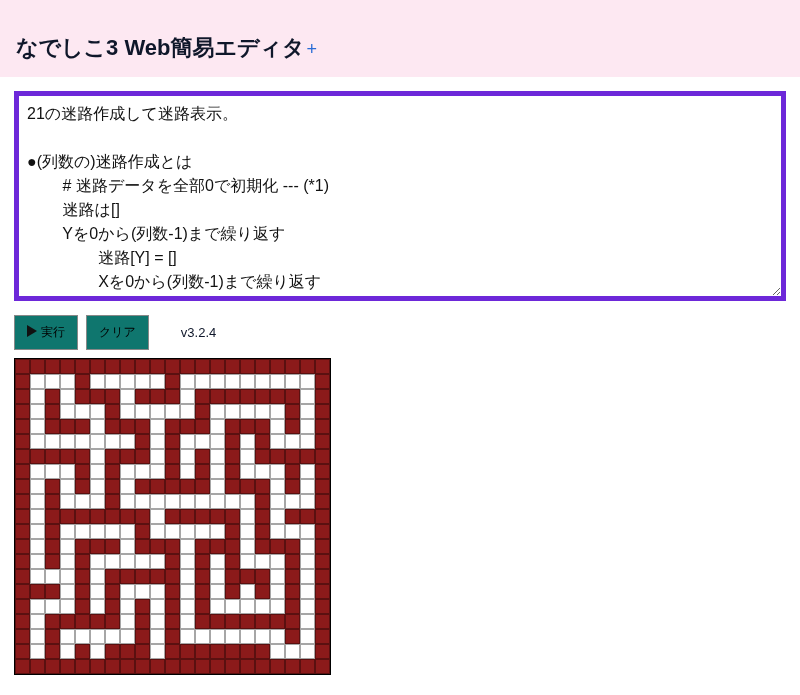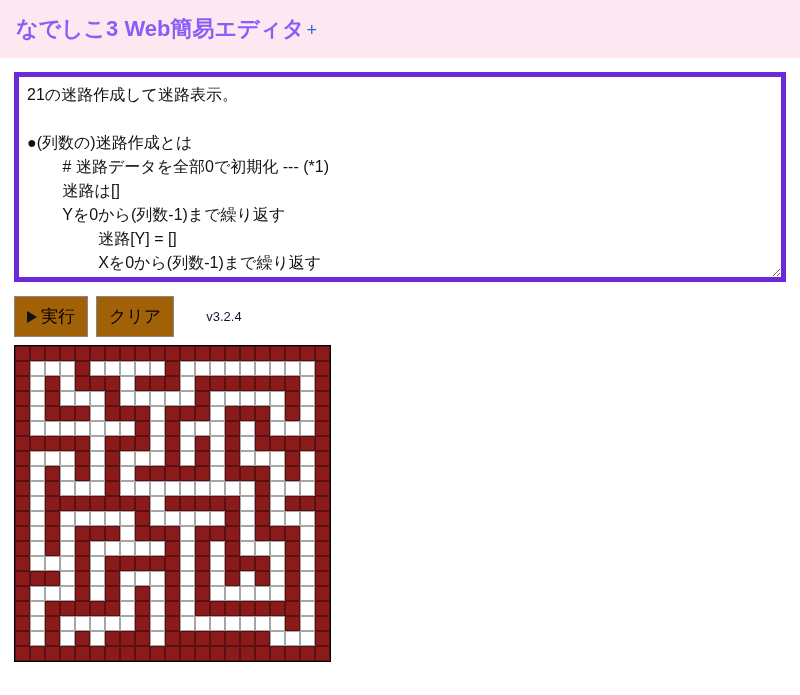--- a/index.html
+++ b/index.html
@@ -6,21 +6,22 @@
     body { font-family: "Helvetica Neue", Arial, "Hiragino Sans", "Meiryo", sans-serif; background: #fff; }
     .header {
       background: #fde8f2;
       padding: 14px 16px;
       display: flex;
       align-items: baseline;
     }
     .header h1 {
       font-size: 22px;
       font-weight: 700;
-      color: #8b5cf6;
+      color: #0f172a;
+      margin-top: 19px;
     }
     .header .plus {
       color: #2a6cd6;
       font-size: 18px;
       margin-left: 2px;
     }
     .editor-area {
       padding: 14px 14px 0 14px;
     }
     .code-textarea {
@@ -38,23 +39,23 @@
       color: #111;
     }
     .toolbar {
       display: flex;
       align-items: center;
       gap: 8px;
       padding: 10px 14px 8px 14px;
     }
     .btn {
       border: 1px solid #888;
-      background: #a16207;
+      background: #0f766e;
       padding: 8px 12px;
-      font-size: 17px;
+      font-size: 12px;
       cursor: pointer;
       min-width: 56px;
       text-align: center;
       font-family: inherit;
     }
     .play-icon {
       display: inline-block;
       width: 0; height: 0;
       border-top: 6px solid transparent;
       border-bottom: 6px solid transparent;

